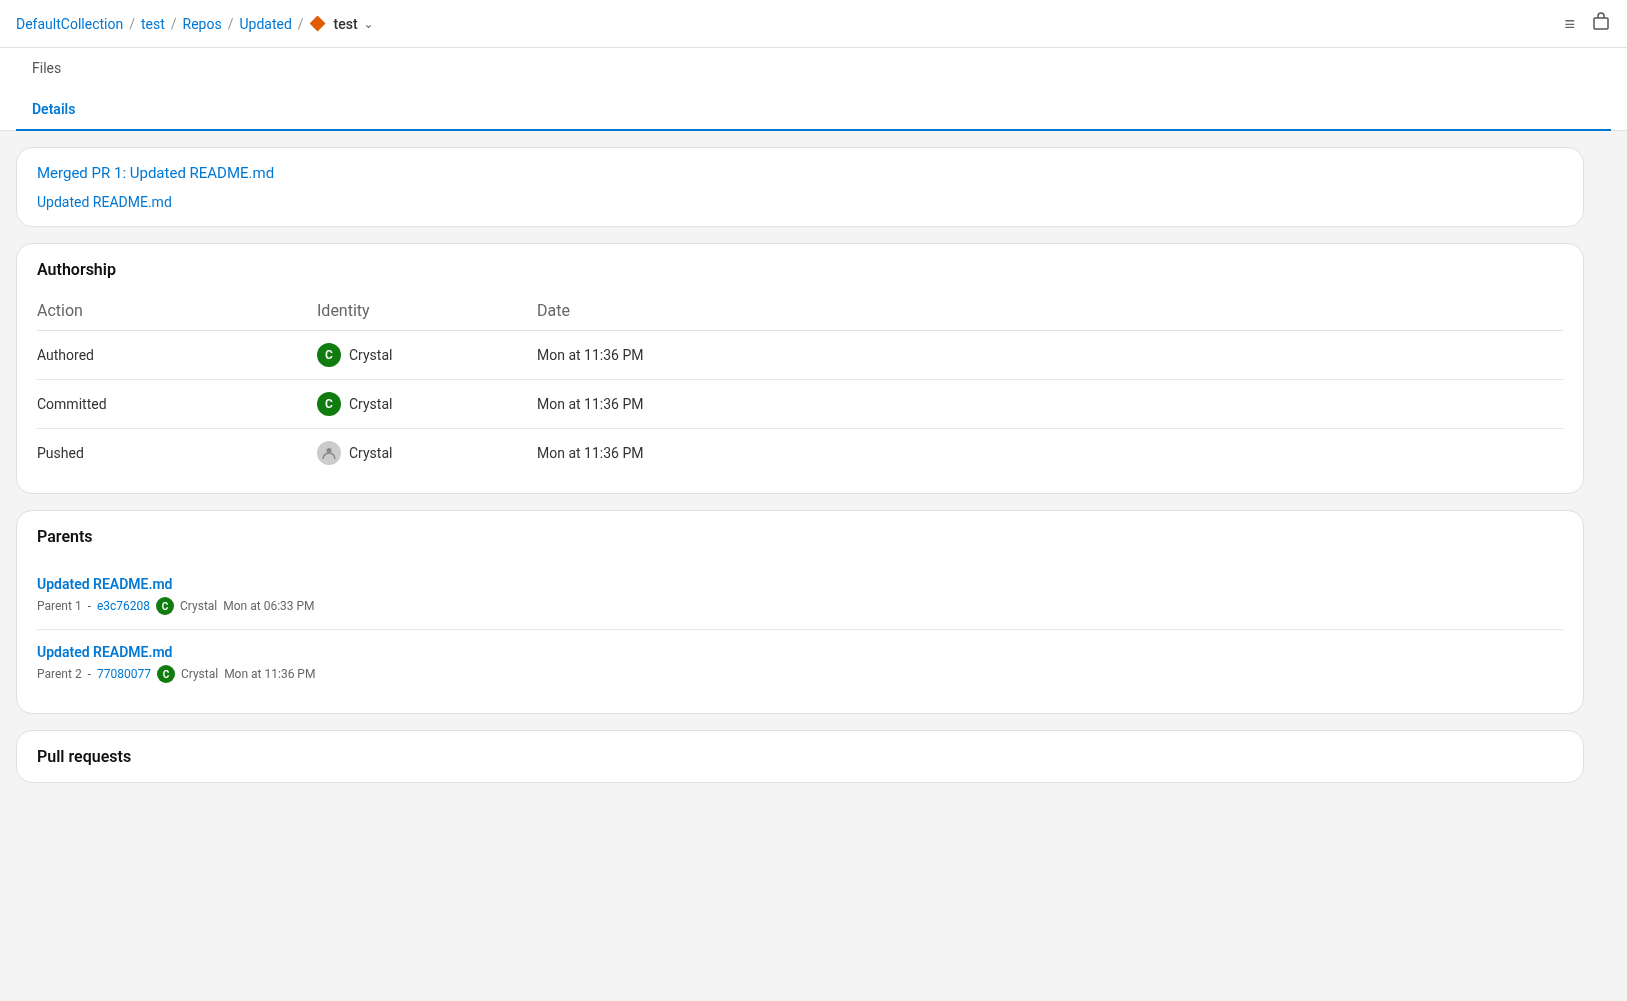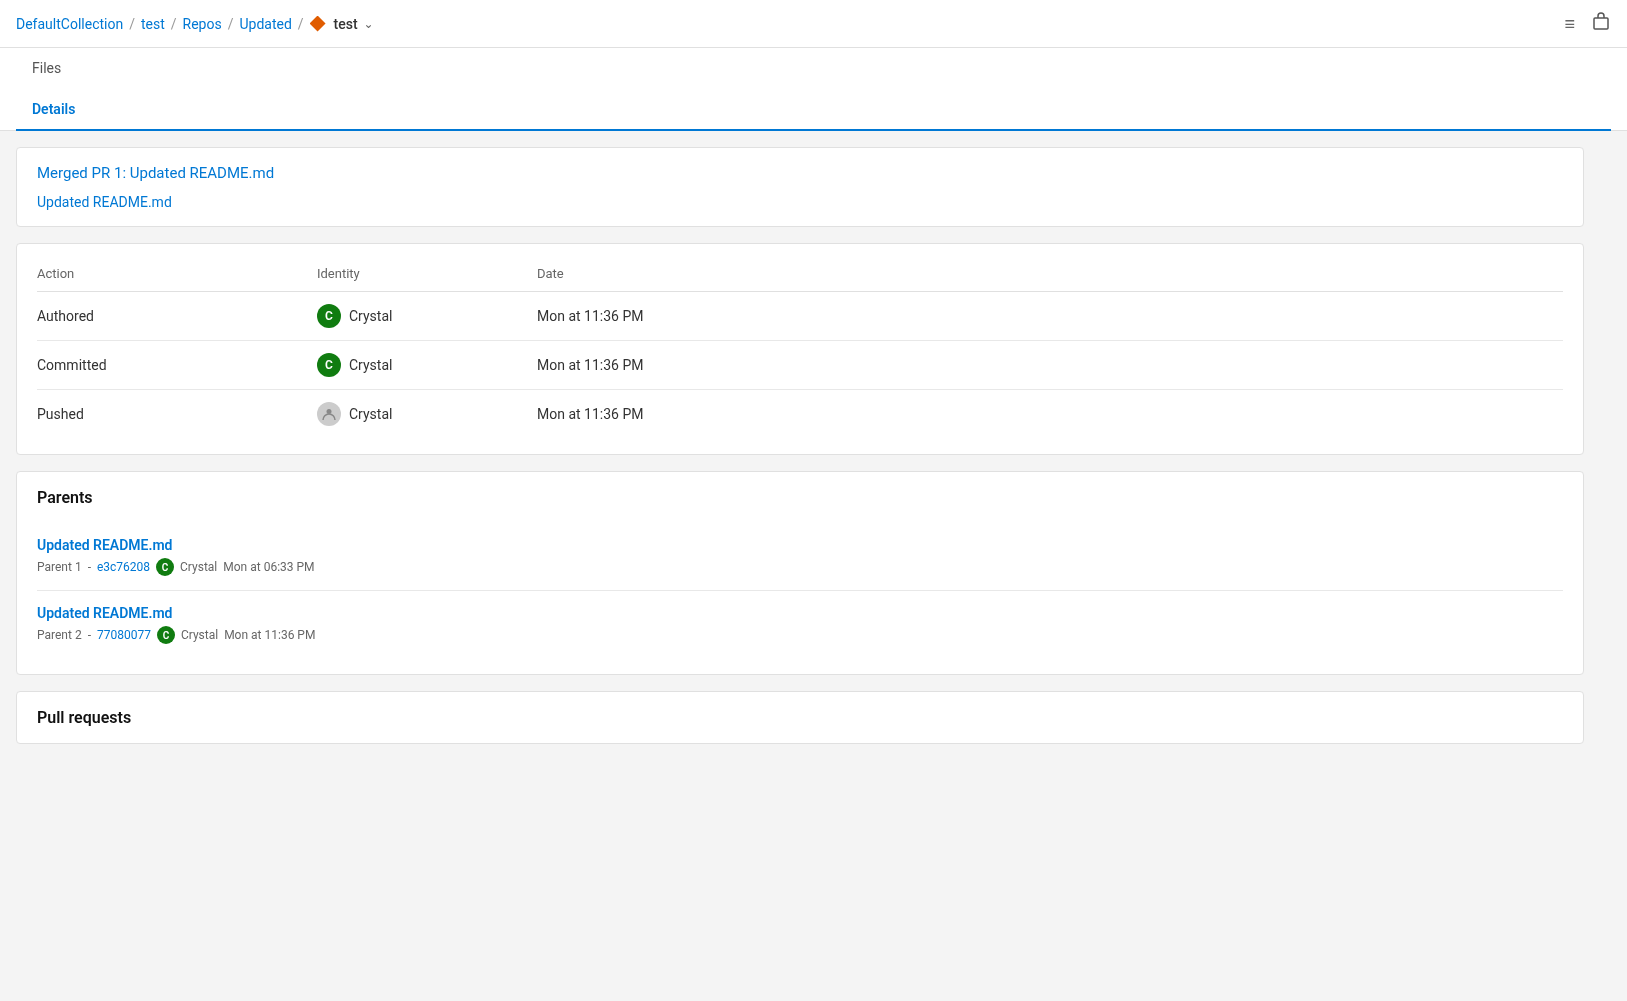--- a/index.html
+++ b/index.html
@@ -85,21 +85,21 @@
     
     .main {
       padding: 16px;
       max-width: 1600px;
     }
 
     
     .card {
       background: #fff;
       border: 1px solid #e0e0e0;
-      border-radius: 4px;
+      border-radius: 16px;
       margin-bottom: 16px;
       overflow: hidden;
     }
 
     
     .commit-messages {
       padding: 16px 20px;
     }
     .commit-title {
       color: #0078d4;
@@ -126,21 +126,21 @@
     }
 
     .authorship-table {
       width: 100%;
       border-collapse: collapse;
     }
     .authorship-table th {
       text-align: left;
       color: #666;
       font-weight: 400;
-      font-size: 13px;
+      font-size: 16px;
       padding: 6px 0 10px 0;
       border-bottom: 1px solid #e0e0e0;
     }
     .authorship-table td {
       padding: 12px 0;
       border-bottom: 1px solid #e8e8e8;
       color: #333;
       font-size: 14px;
       vertical-align: middle;
     }
@@ -245,20 +245,21 @@
 
   <div class="card">
     <div class="commit-messages">
       <div class="commit-title">Merged PR 1: Updated README.md</div>
       <div class="commit-subtitle">Updated README.md</div>
     </div>
   </div>
 
   <div class="card">
     <div class="card-section">
+      <div class="section-title">Authorship</div>
       <table class="authorship-table">
         <thead>
           <tr>
             <th class="col-action">Action</th>
             <th class="col-identity">Identity</th>
             <th class="col-date">Date</th>
           </tr>
         </thead>
         <tbody id="authorship-rows">
         <tr>

